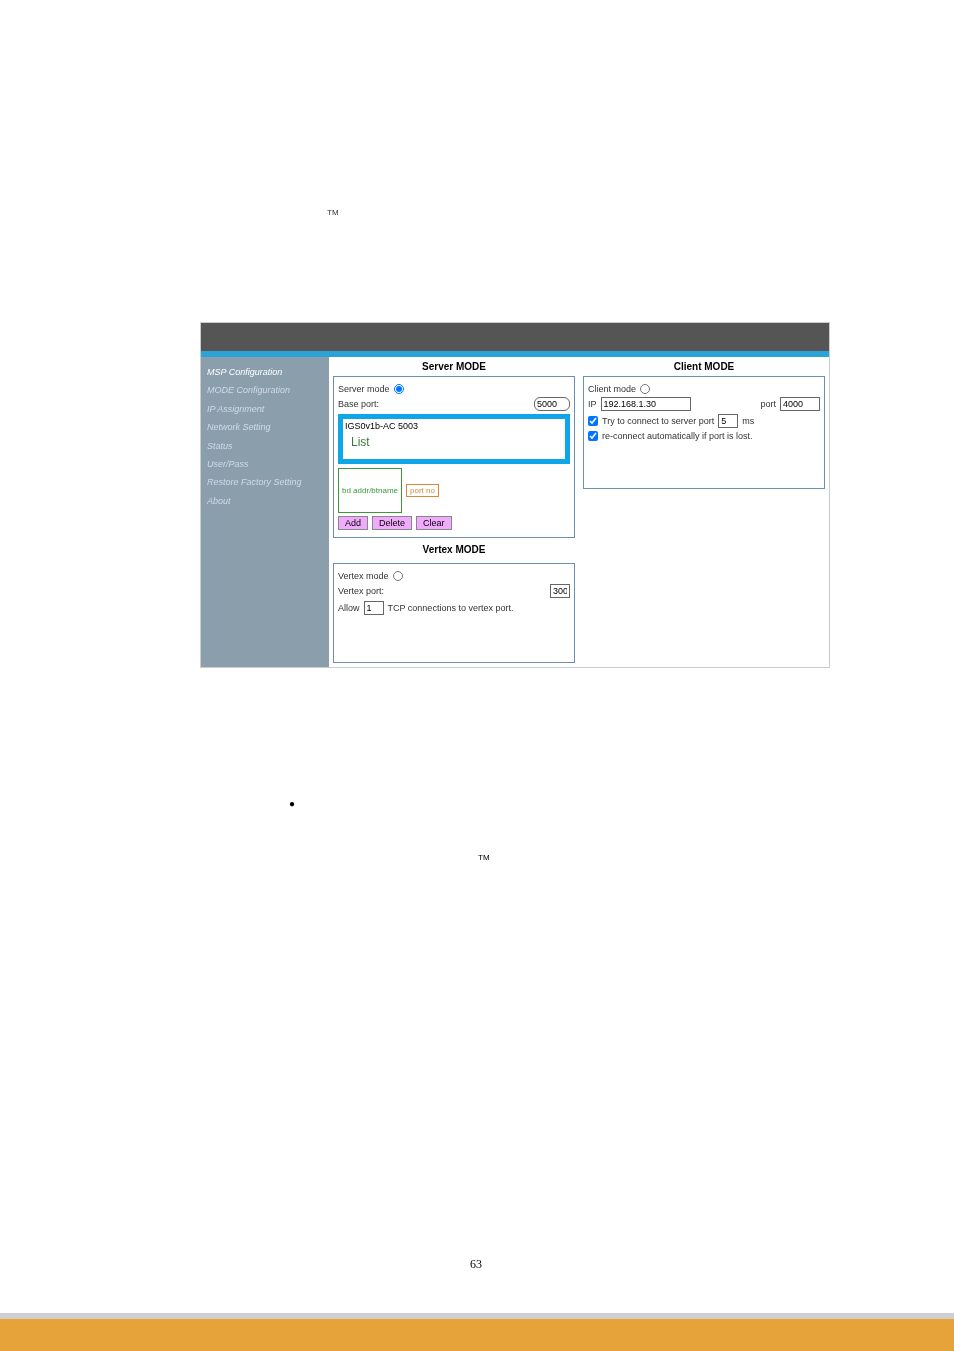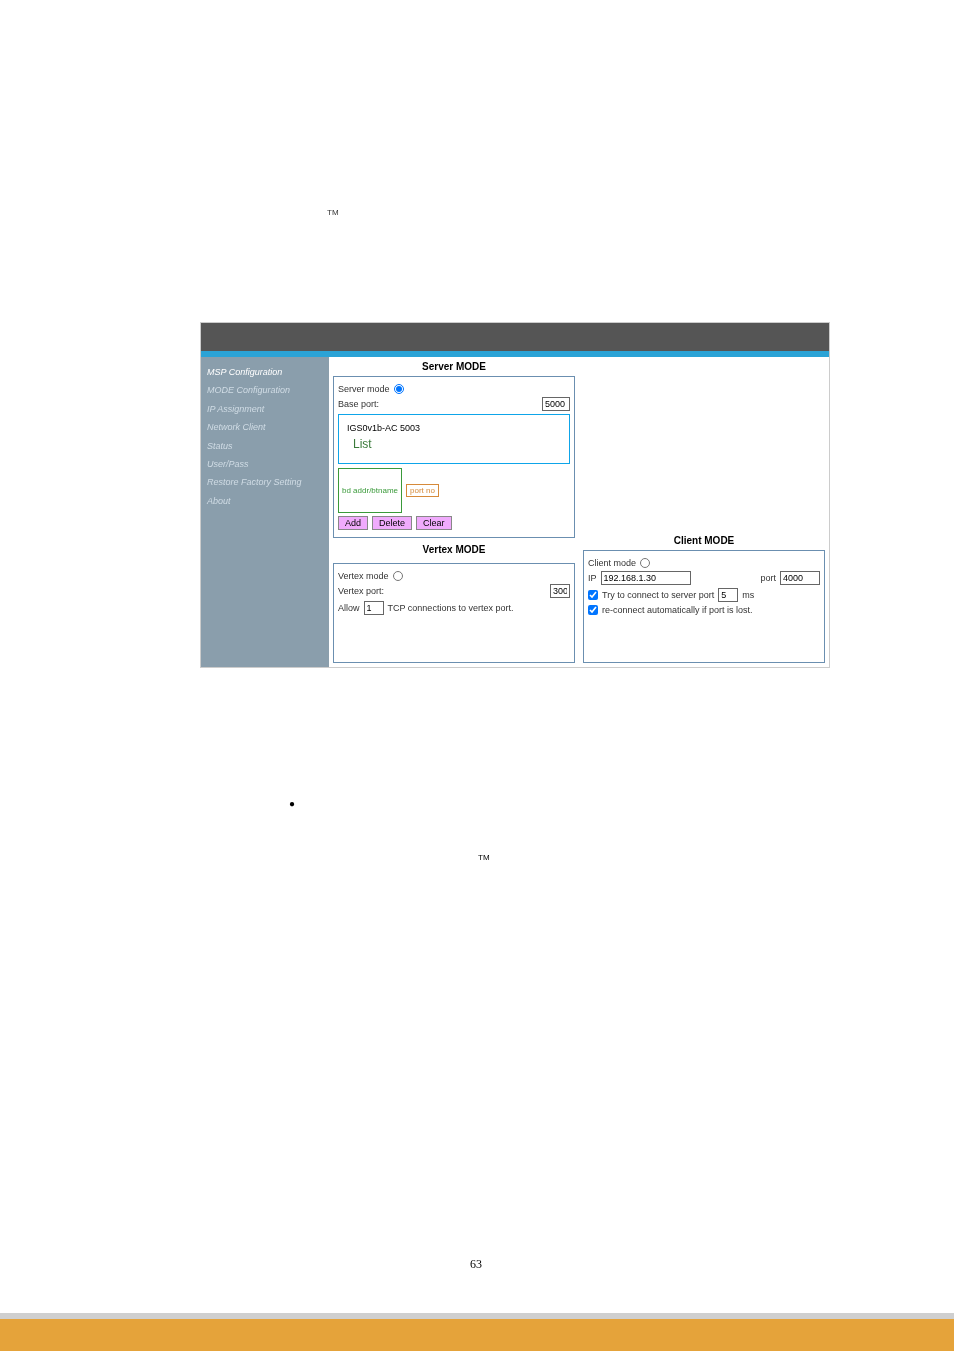--- a/index.html
+++ b/index.html
@@ -52,21 +52,20 @@
       color: #fff;
     }
     .main-panel {
       flex: 1;
       background: #fff;
       padding: 4px;
     }
     .mode-row {
       display: flex;
       gap: 8px;
-      align-items: flex-end;
     }
     .mode-box {
       border: 1px solid #6b8fb0;
       padding: 4px;
       font-size: 9px;
       flex: 1;
     }
     .mode-title {
       text-align: center;
       font-weight: bold;
@@ -88,26 +87,26 @@
       border: 1px solid #666;
       font-size: 9px;
       padding: 1px 2px;
       height: 14px;
     }
     input[type="radio"], input[type="checkbox"] {
       width: 10px;
       height: 10px;
     }
     .list-box {
-      border: 1px solid #0ea5e9;
+      border: 5px solid #0ea5e9;
       min-height: 50px;
       width: 100%;
       font-size: 9px;
       background: #fff;
-      padding: 8px;
+      padding: 2px;
       margin-top: 2px;
     }
     .list-label {
       font-size: 12px;
       color: #3a7a3a;
       padding: 4px 6px;
     }
     .placeholder-green {
       border: 1px solid #3a9a3a;
       color: #3a9a3a;
@@ -188,39 +187,39 @@
 <span class="tm-mark">TM</span>
 
 <div class="main-container">
   <div class="top-bar"></div>
   <div class="blue-bar"></div>
   <div class="content-area">
     <div class="sidebar">
       <div class="sidebar-item active">MSP Configuration</div>
       <div class="sidebar-item">MODE Configuration</div>
       <div class="sidebar-item">IP Assignment</div>
-      <div class="sidebar-item">Network Client</div>
+      <div class="sidebar-item">Network Setting</div>
       <div class="sidebar-item">Status</div>
       <div class="sidebar-item">User/Pass</div>
       <div class="sidebar-item">Restore Factory Setting</div>
       <div class="sidebar-item">About</div>
     </div>
     <div class="main-panel">
       <div class="mode-row">
         <div style="flex:1">
           <div class="mode-title">Server MODE</div>
           <div class="mode-box">
             <div class="field-row">
               <label>Server mode</label>
               <input type="radio" checked="" style="">
             </div>
             <div class="field-row">
               <label>Base port:</label>
               <span style="flex:1"></span>
-              <input type="text" style="width: 28px;" value="5000">
+              <input type="text" style="width: 36px; border-radius: 6px;" value="5000">
             </div>
             <div class="list-box">
               <div>IGS0v1b-AC 5003</div>
               <div class="list-label">List</div>
             </div>
             <div class="field-row" style="margin-top:4px">
               <span class="placeholder-green">bd addr/btname</span>
               <span class="placeholder-orange">port no</span>
             </div>
             <div class="field-row">

